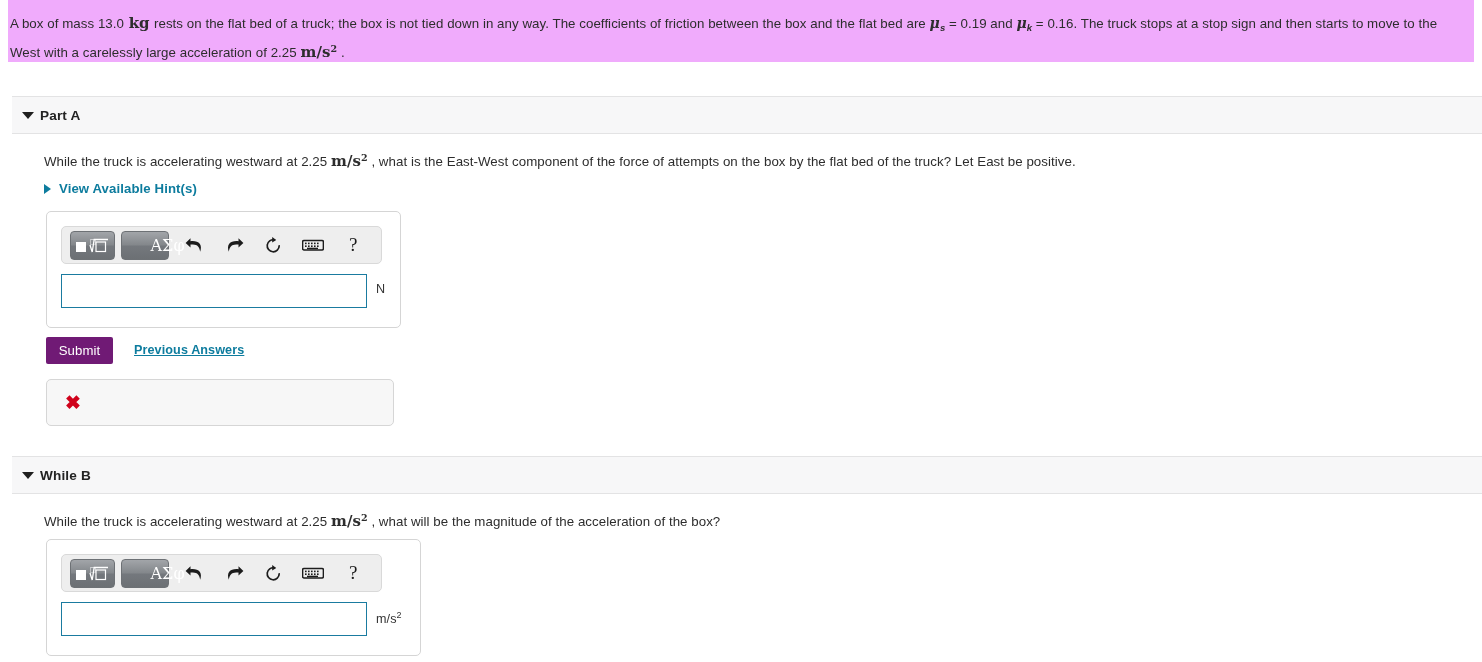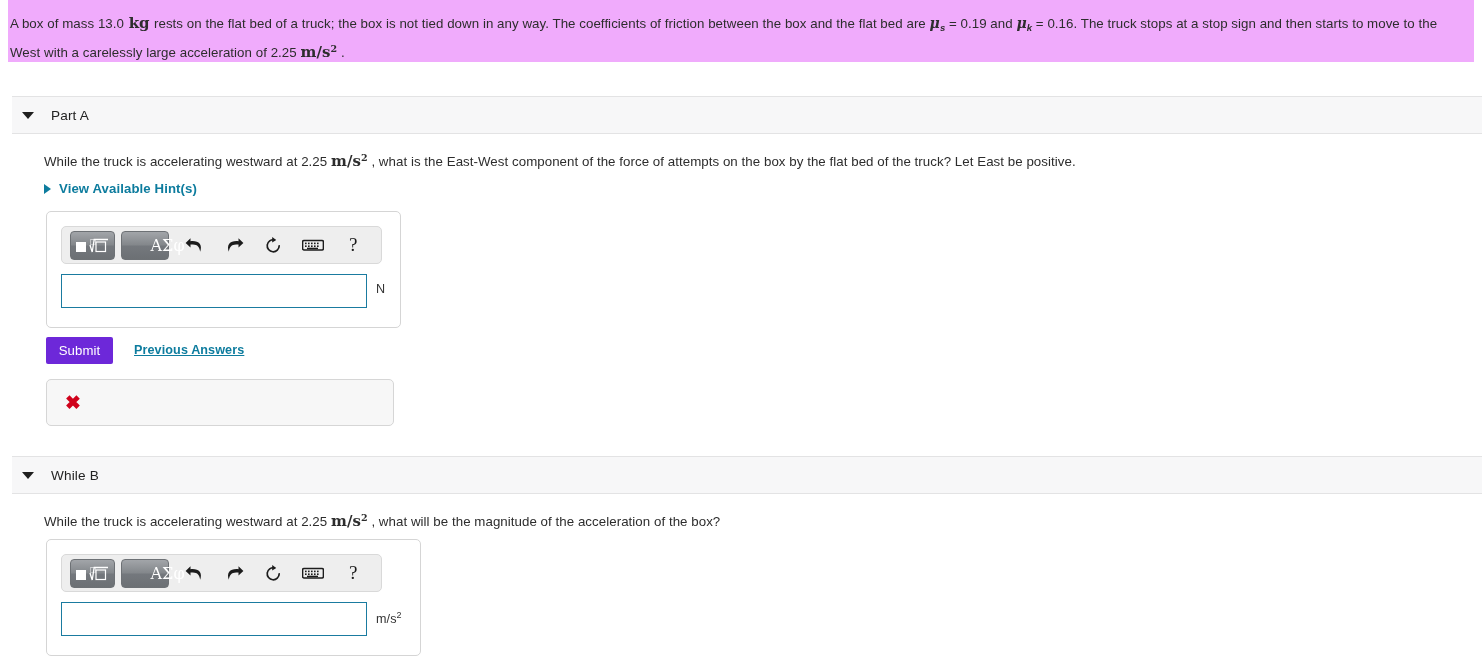--- a/index.html
+++ b/index.html
@@ -78,23 +78,23 @@
     align-items: center;
   }
   .caret-down {
     width: 0; height: 0;
     margin-left: 10px;
     border-left: 6px solid transparent;
     border-right: 6px solid transparent;
     border-top: 7px solid #1f1f1f;
   }
   .part-title {
-    margin-left: 17px;
+    margin-left: 6px;
     font-size: 13.6px;
-    font-weight: normal;
+    font-weight: bold;
     color: #232323;
     letter-spacing: 0.15px;
   }
 
   
   .question-text {
     position: absolute;
     font-size: 13.3px;
     line-height: 20px;
     color: #2d2d2d;
@@ -194,21 +194,21 @@
   .unit-label {
     position: absolute;
     font-size: 12.6px;
     color: #333333;
     letter-spacing: 0.1px;
   }
 
   
   .submit-btn {
     position: absolute;
-    background: #6d28d9;
+    background: #701a75;
     color: #ffffff;
     border: none;
     border-radius: 2px;
     font-size: 13.2px;
     font-family: "Liberation Sans", sans-serif;
     cursor: pointer;
     padding: 0;
     letter-spacing: 0.1px;
   }
   .prev-answers {

